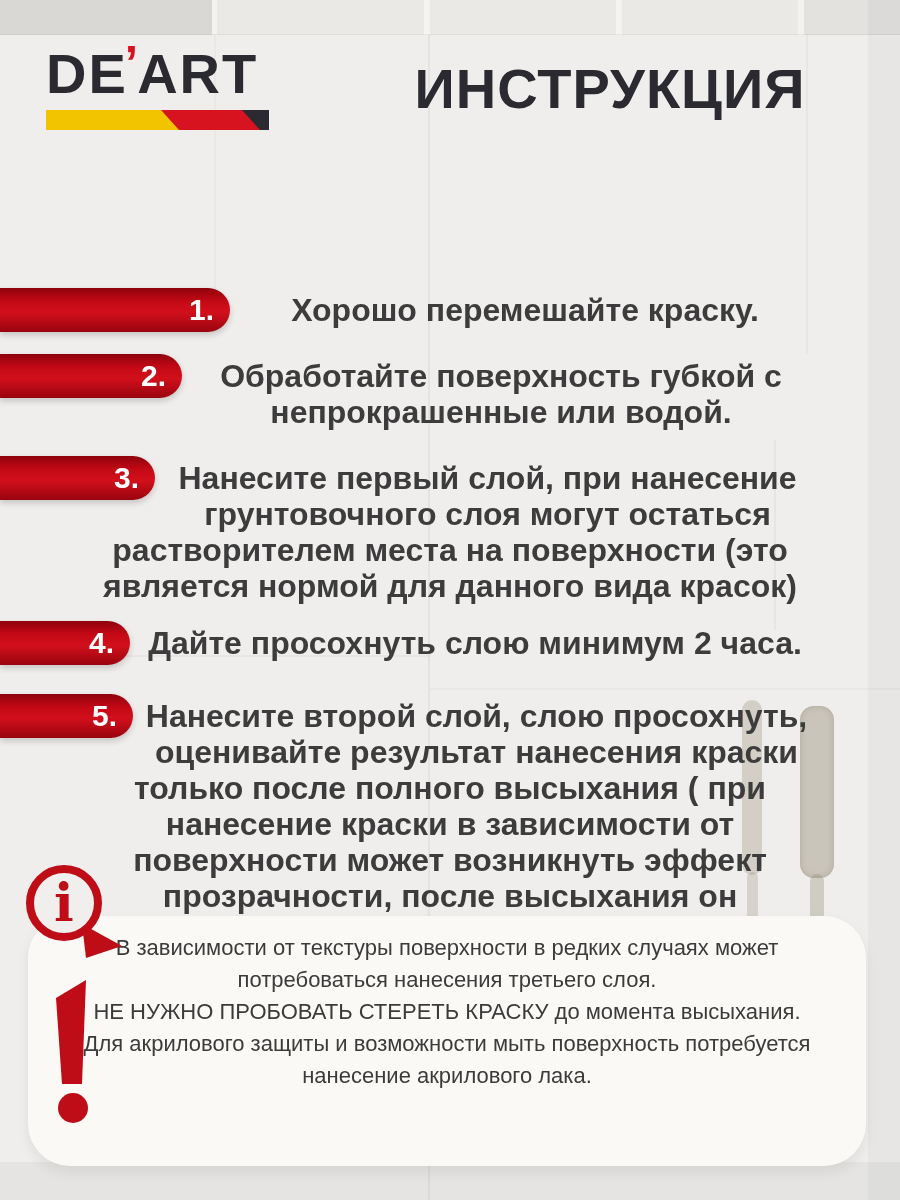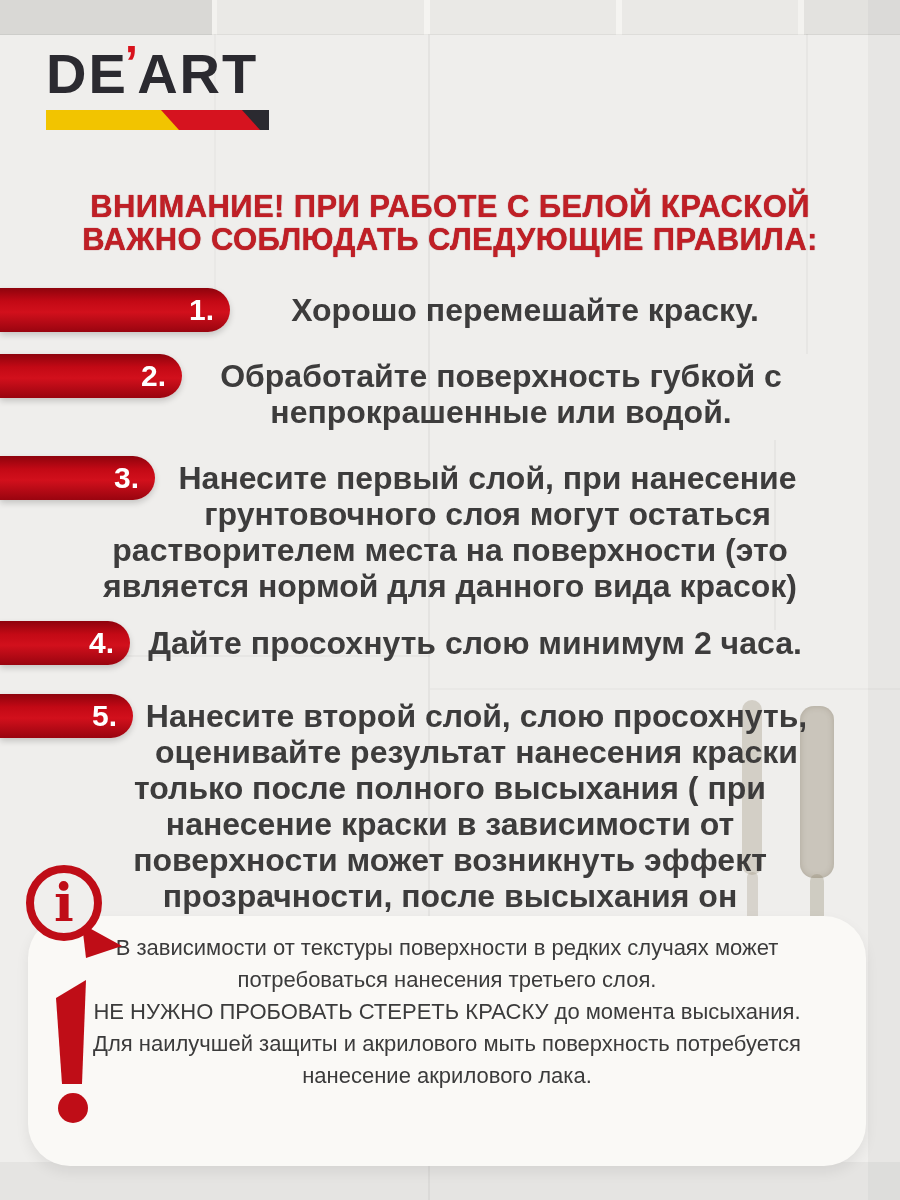--- a/index.html
+++ b/index.html
@@ -97,22 +97,22 @@
   </div>
 
   <div class="logo">
     <div class="logo-text"><span>DE</span><span class="apos">’</span><span>ART</span></div>
     <div class="logo-stripe">
       <i class="stripe-black"></i>
       <i class="stripe-red"></i>
       <i class="stripe-yellow"></i>
     </div>
   </div>
+  <h1 class="title">ИНСТРУКЦИЯ</h1>
 
-  <p class="warning">ВНИМАНИЕ! ПРИ РАБОТЕ С БЕЛОЙ КРАСКОЙ ВАЖНО СОБЛЮДАТЬ СЛЕДУЮЩИЕ ПРАВИЛА:</p>
 
   <div class="step step-1">
     <div class="ribbon">
         <span class="num">1.</span>
       </div>
     <div class="spacer"></div>
     <p>Хорошо перемешайте краску.</p>
   </div>
   <div class="step step-2">
     <div class="ribbon">
@@ -138,21 +138,21 @@
   <div class="step step-5">
     <div class="ribbon">
         <span class="num">5.</span>
       </div>
     <div class="spacer"></div>
     <p>Нанесите второй слой, слою просохнуть, оценивайте результат нанесения краски только после полного высыхания ( при нанесение краски в зависимости от поверхности может возникнуть эффект прозрачности, после высыхания он пропадет).</p>
   </div>
 
   <div class="card">
     <p class="note1">В зависимости от текстуры поверхности в редких случаях может потребоваться нанесения третьего слоя.</p>
-    <p class="note2b">НЕ НУЖНО  ПРОБОВАТЬ СТЕРЕТЬ КРАСКУ до момента высыхания. Для наилучшей защиты и акрилового мыть поверхность потребуется нанесение акрилового лака.</p>
+    <p class="note2b">НЕ НУЖНО  ПРОБОВАТЬ СТЕРЕТЬ КРАСКУ до момента высыхания. Для акрилового защиты и возможности мыть поверхность потребуется нанесение акрилового лака.</p>
   </div>
 
   <svg class="info-icon" width="110" height="112" viewBox="0 0 110 112">
     <polygon points="62,66 102,88 66,100" fill="#bf0d17"></polygon>
     <circle cx="44" cy="45" r="34" fill="#f0efed" stroke="#bf0d17" stroke-width="8"></circle>
     <text x="44" y="63" text-anchor="middle" font-family="DejaVu Serif, serif" font-weight="bold" font-size="52" fill="#bf0d17">i</text>
   </svg>
 
   <svg class="excl-icon" width="48" height="150" viewBox="0 0 48 150">
     <polygon points="0,18 30,0 26,104 6,104" fill="#bf0d17"></polygon>

